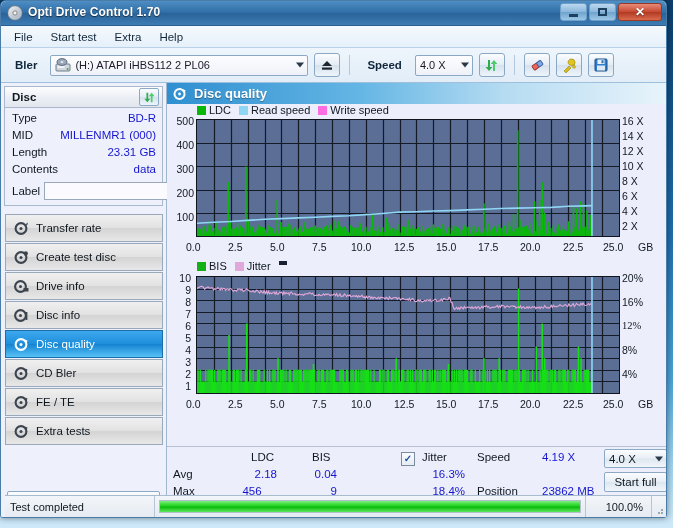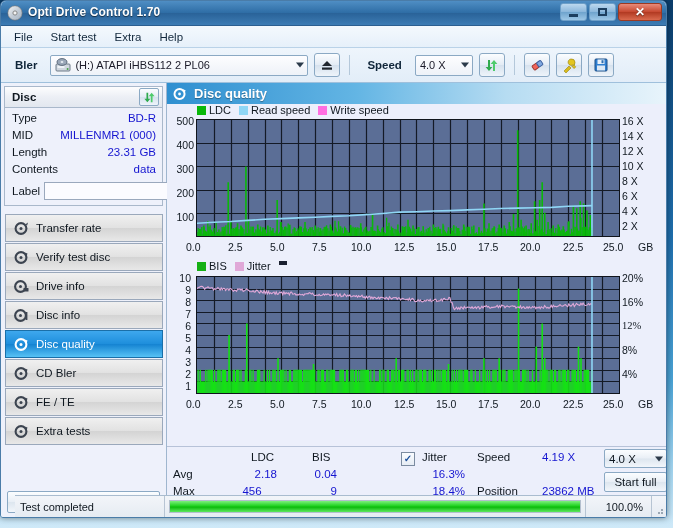--- a/index.html
+++ b/index.html
@@ -227,21 +227,21 @@
   .btn-std {
     position: absolute;
     border: 1px solid #8ba9c4; border-radius: 2px;
     background: linear-gradient(180deg,#fbfdff 0%,#e9eff6 48%,#dde6ef 52%,#f2f6fb 100%);
     display: flex; align-items: center; justify-content: center;
     font-size: 11.5px; color: #101820;
     box-sizing: border-box;
   }
   
   #statusbar {
-    position: absolute; left: 14px; right: 0; bottom: 0;
+    position: absolute; left: 4px; right: 0; bottom: 0;
     height: 21px;
     background: linear-gradient(180deg,#f2f5f9 0%,#e6ebf2 100%);
     border-top: 1px solid #a9bccf;
     display: flex; 
     font-size: 11px; color: #101820;
   }
   .sb-cell { height: 100%; display: flex; align-items: center; box-sizing: border-box;}
   #sb-text { width: 150px; padding-left: 5px; border-right: 1px solid #b7c4d3;}
   #sb-prog { flex: 1; padding: 0 4px; border-right: 1px solid #b7c4d3;}
   #sb-prog .bar {
@@ -423,24 +423,24 @@
                 <path d="M11.5 3.2 l2.5 -1.6 -0.9 2.8z" fill="#3c4450"></path>
               </svg>
           </span>
           <span>Transfer rate</span>
         </div>
         <div class="nav-item">
           <span class="nav-ico">
             <svg width="15" height="15" viewBox="0 0 15 15">
                 <circle cx="7" cy="7.5" r="5.4" fill="none" stroke="#3c4450" stroke-width="2.1"></circle>
                 <circle cx="7" cy="7.5" r="1.5" fill="#3c4450"></circle>
-                <path d="M10.5 2.4 l3 1 -1 3z" fill="#3c4450"></path>
+                <circle cx="11.8" cy="3.4" r="2.1" fill="#3c4450"></circle>
               </svg>
           </span>
-          <span>Verify test disc</span>
+          <span>Create test disc</span>
         </div>
         <div class="nav-item">
           <span class="nav-ico">
             <svg width="15" height="15" viewBox="0 0 15 15">
                 <circle cx="6.5" cy="7.5" r="5.4" fill="none" stroke="#3c4450" stroke-width="2.1"></circle>
                 <circle cx="6.5" cy="7.5" r="1.5" fill="#3c4450"></circle>
                 <rect x="9.5" y="9" width="5" height="3.6" rx=".6" fill="#3c4450"></rect>
               </svg>
           </span>
           <span>Drive info</span>

